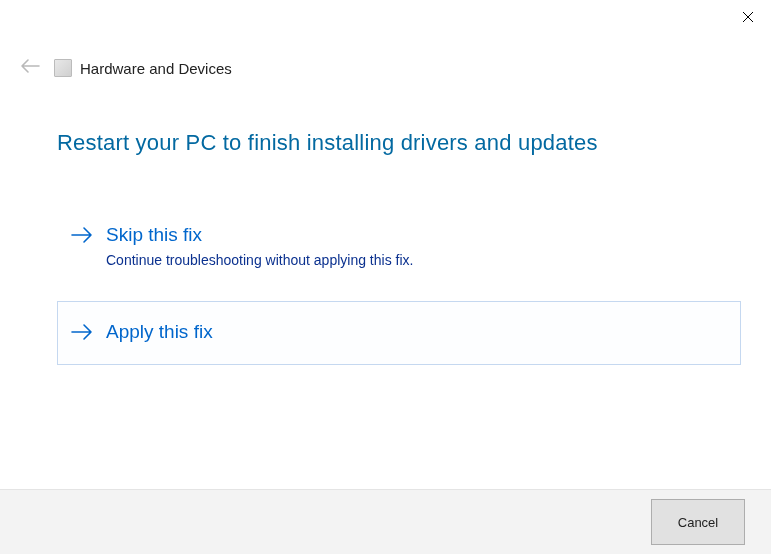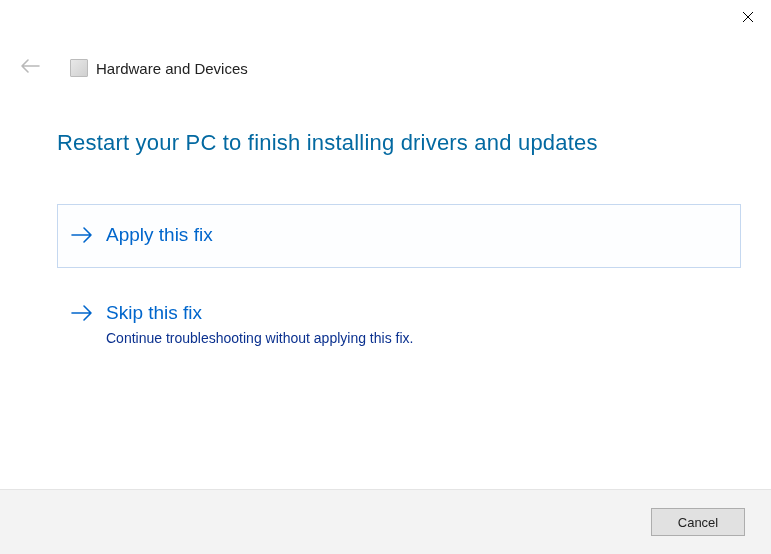--- a/index.html
+++ b/index.html
@@ -1,36 +1,36 @@
 <!DOCTYPE html>
 <html><head>
   <meta charset="utf-8">
   <style>
     * { margin: 0; padding: 0; box-sizing: border-box; font-family: "Segoe UI", -apple-system, sans-serif; }
     body { width: 771px; height: 554px; background: #fff; position: relative; overflow: hidden; }
     .title-bar { position: absolute; top: 0; right: 0; height: 36px; display: flex; }
     .close-btn { width: 46px; height: 36px; display: flex; align-items: center; justify-content: center; cursor: pointer; }
     .close-btn svg { width: 12px; height: 12px; }
-    .header { position: absolute; top: 56px; left: 18px; display: flex; align-items: center; gap: 28px; }
+    .header { position: absolute; top: 56px; left: 18px; display: flex; align-items: center; gap: 12px; }
     .back-btn { width: 24px; height: 24px; display: flex; align-items: center; justify-content: center; cursor: default; }
     .back-btn svg { width: 20px; height: 16px; }
     .device-icon { width: 18px; height: 18px; background: linear-gradient(135deg, #e8e8e8, #d0d0d0); border: 1px solid #bbb; border-radius: 1px; display: inline-block; margin-right: 8px; }
     .header-title { font-size: 15px; color: #222; display: flex; align-items: center; }
     .content { position: absolute; top: 130px; left: 57px; right: 30px; }
     .heading { font-size: 22px; color: #0369a1; font-weight: 400; margin-bottom: 48px; letter-spacing: 0.2px; }
     .option { display: flex; align-items: flex-start; padding: 18px 20px 18px 12px; cursor: pointer; border: 1px solid transparent; }
     .option.selected { border: 1px solid #c5d8f0; background: #fdfeff; }
     .option-arrow { width: 24px; height: 24px; flex-shrink: 0; margin-right: 12px; margin-top: 2px; }
     .option-arrow svg { width: 24px; height: 20px; }
     .option-body { display: flex; flex-direction: column; }
     .option-title { font-size: 19px; color: #0066cc; font-weight: 400; line-height: 1.3; }
     .option-desc { font-size: 14px; color: #0b318f; margin-top: 4px; }
     .option + .option { margin-top: 14px; }
     .footer { position: absolute; bottom: 0; left: 0; right: 0; height: 65px; background: #f3f3f3; border-top: 1px solid #e4e4e4; display: flex; align-items: center; justify-content: flex-end; padding-right: 26px; }
-    .cancel-btn { min-width: 94px; height: 28px; background: #e1e1e1; border: 1px solid #adadad; font-size: 13px; color: #222; cursor: pointer; padding: 0 18px; }
+    .cancel-btn { min-width: 94px; height: 46px; background: #e1e1e1; border: 1px solid #adadad; font-size: 13px; color: #222; cursor: pointer; padding: 0 18px; }
   </style>
 </head>
 <body>
 
 <div class="title-bar">
   <div class="close-btn">
     <span>
       <svg viewBox="0 0 12 12">
           <path d="M1 1 L11 11 M11 1 L1 11" stroke="#000" stroke-width="1" fill="none"></path>
         </svg>
@@ -48,39 +48,39 @@
   </div>
   <div class="header-title">
     <span class="device-icon"></span>
     <span>Hardware and Devices</span>
   </div>
 </div>
 
 <div class="content">
   <h1 class="heading">Restart your PC to finish installing drivers and updates</h1>
 
-  <div class="option selected">
-    <div class="option-arrow">
-      <svg viewBox="0 0 24 20">
-          <path d="M2 10 L21 10 M14 3 L21 10 L14 17" stroke="#0066cc" stroke-width="1.6" fill="none" stroke-linecap="round" stroke-linejoin="round"></path>
-        </svg>
-    </div>
-    <div class="option-body">
-      <span class="option-title">Apply this fix</span>
-    </div>
-  </div>
-
   <div class="option">
     <div class="option-arrow">
       <svg viewBox="0 0 24 20">
           <path d="M2 10 L21 10 M14 3 L21 10 L14 17" stroke="#0066cc" stroke-width="1.6" fill="none" stroke-linecap="round" stroke-linejoin="round"></path>
         </svg>
     </div>
     <div class="option-body">
       <span class="option-title">Skip this fix</span>
       <span class="option-desc">Continue troubleshooting without applying this fix.</span>
     </div>
   </div>
+
+  <div class="option selected">
+    <div class="option-arrow">
+      <svg viewBox="0 0 24 20">
+          <path d="M2 10 L21 10 M14 3 L21 10 L14 17" stroke="#0066cc" stroke-width="1.6" fill="none" stroke-linecap="round" stroke-linejoin="round"></path>
+        </svg>
+    </div>
+    <div class="option-body">
+      <span class="option-title">Apply this fix</span>
+    </div>
+  </div>
 </div>
 
 <div class="footer">
   <button class="cancel-btn">Cancel</button>
 </div>
 
 </body></html>

